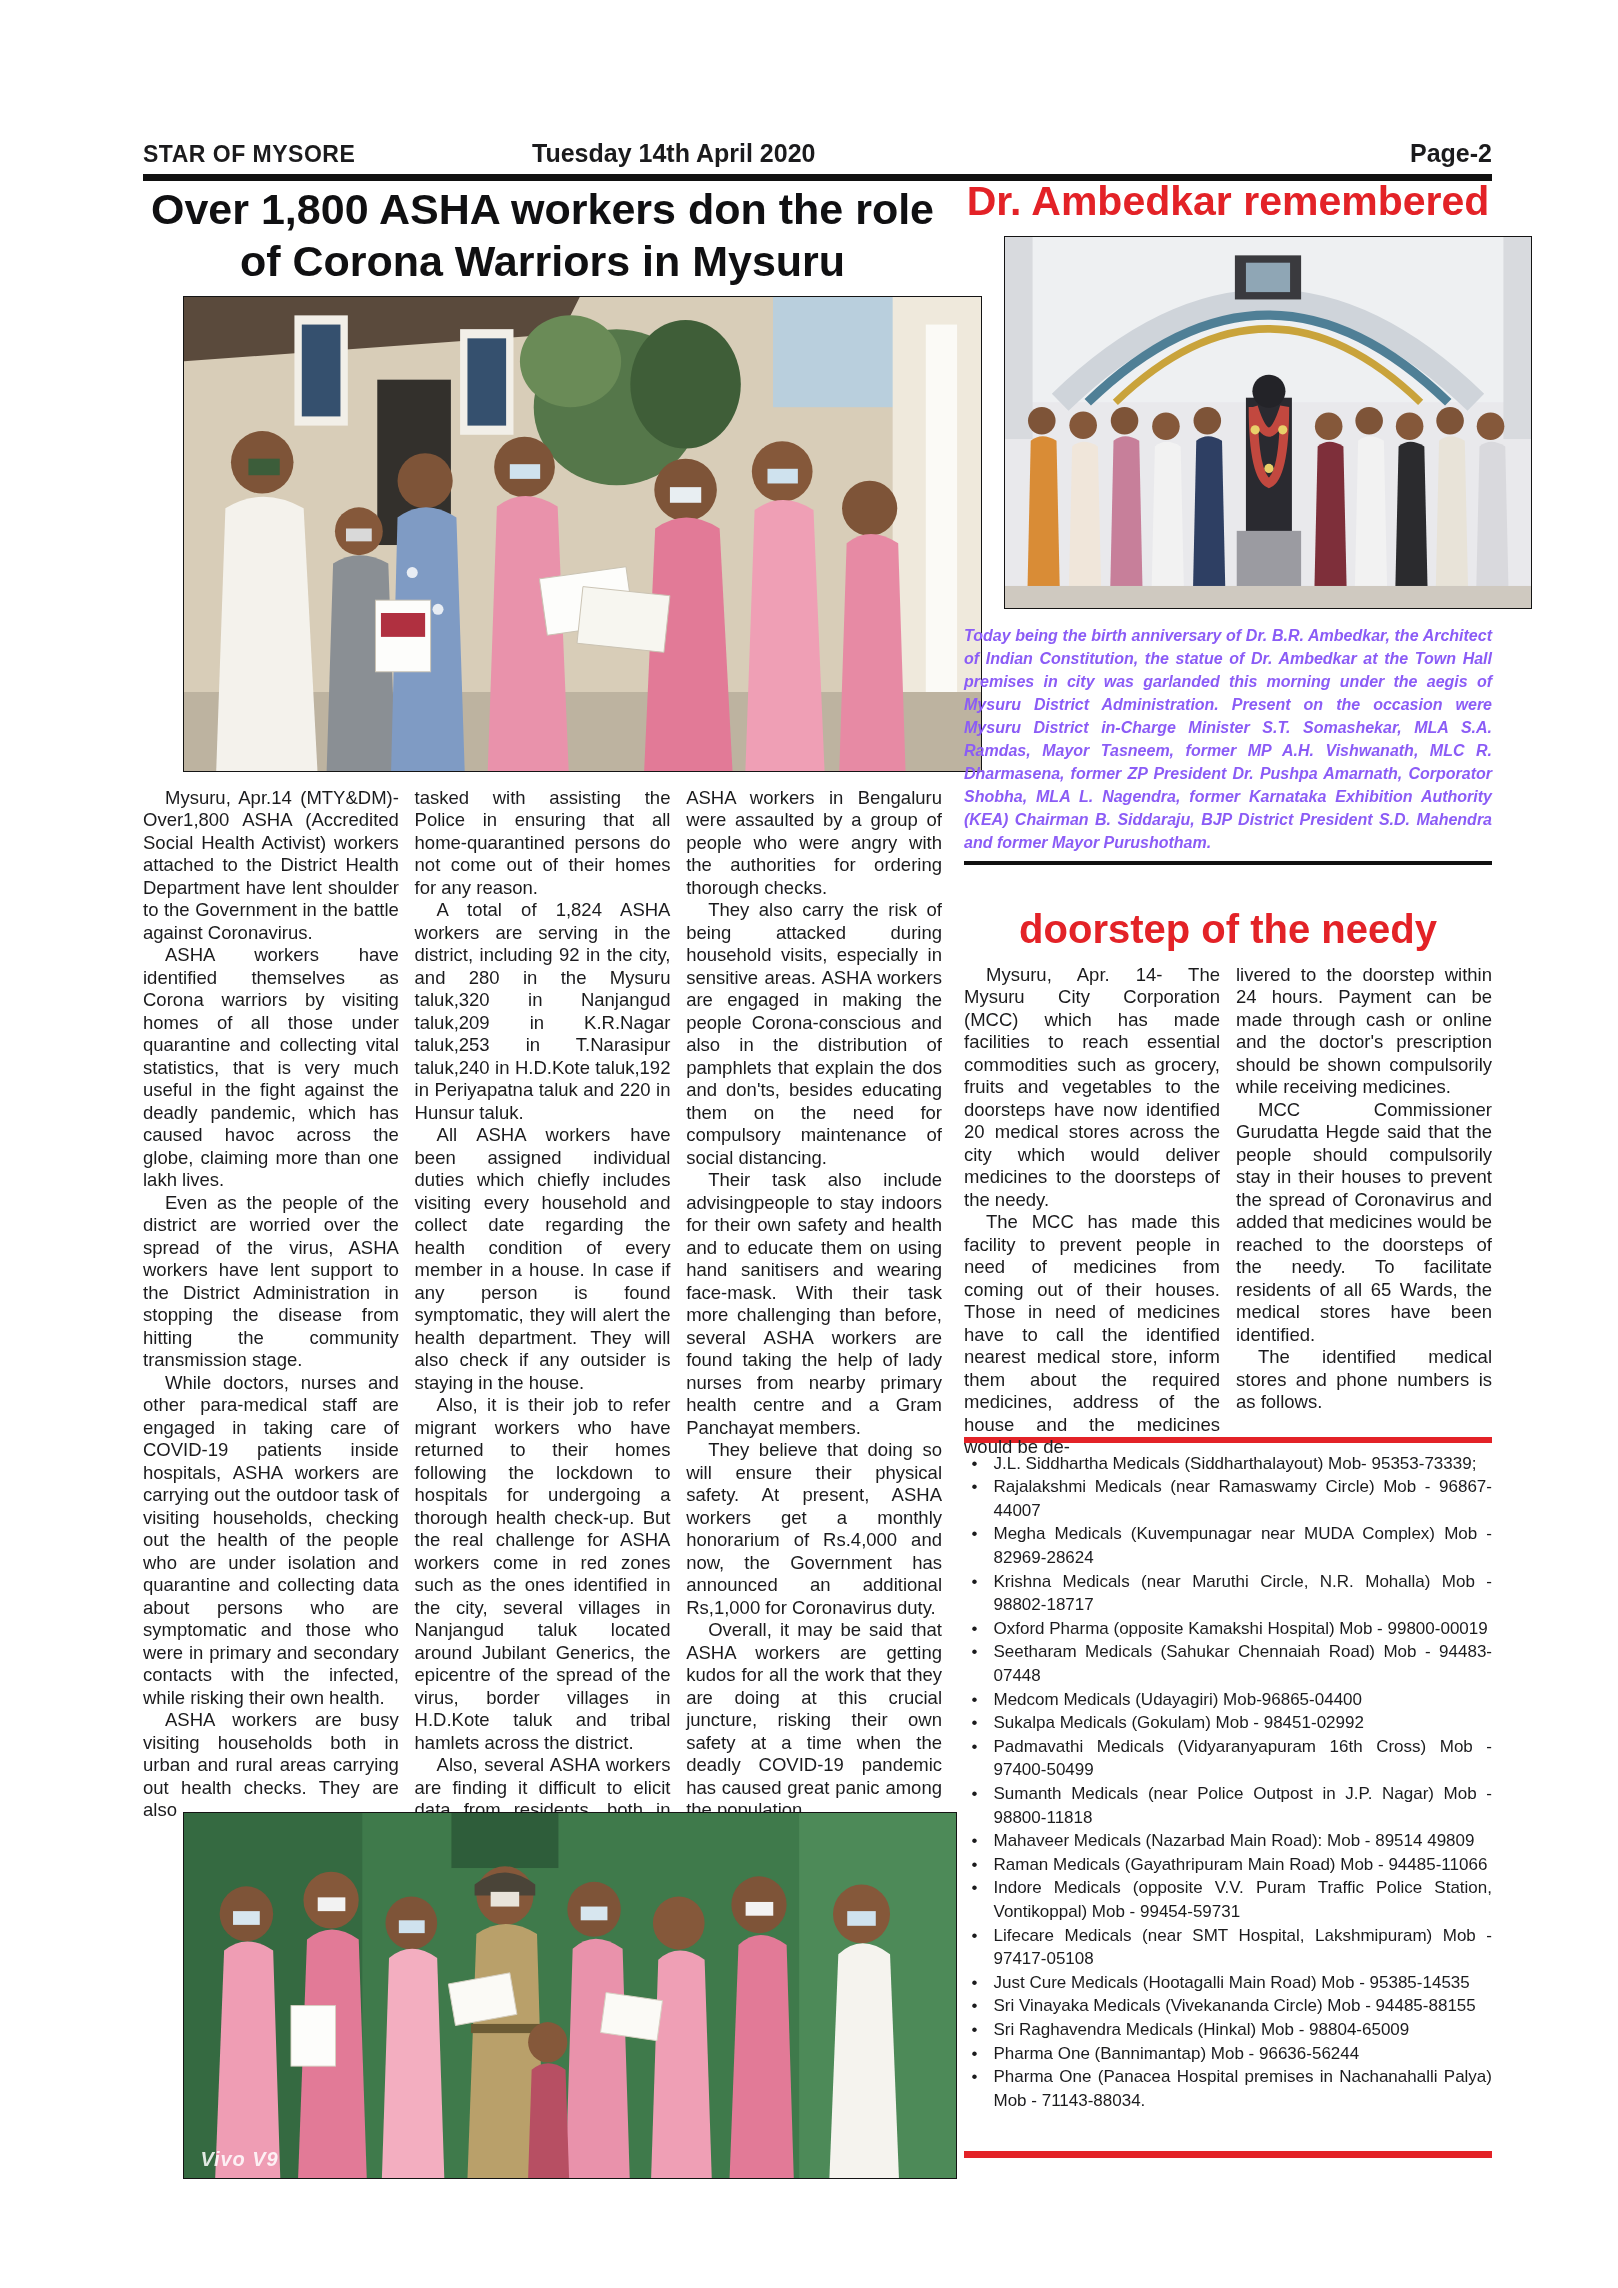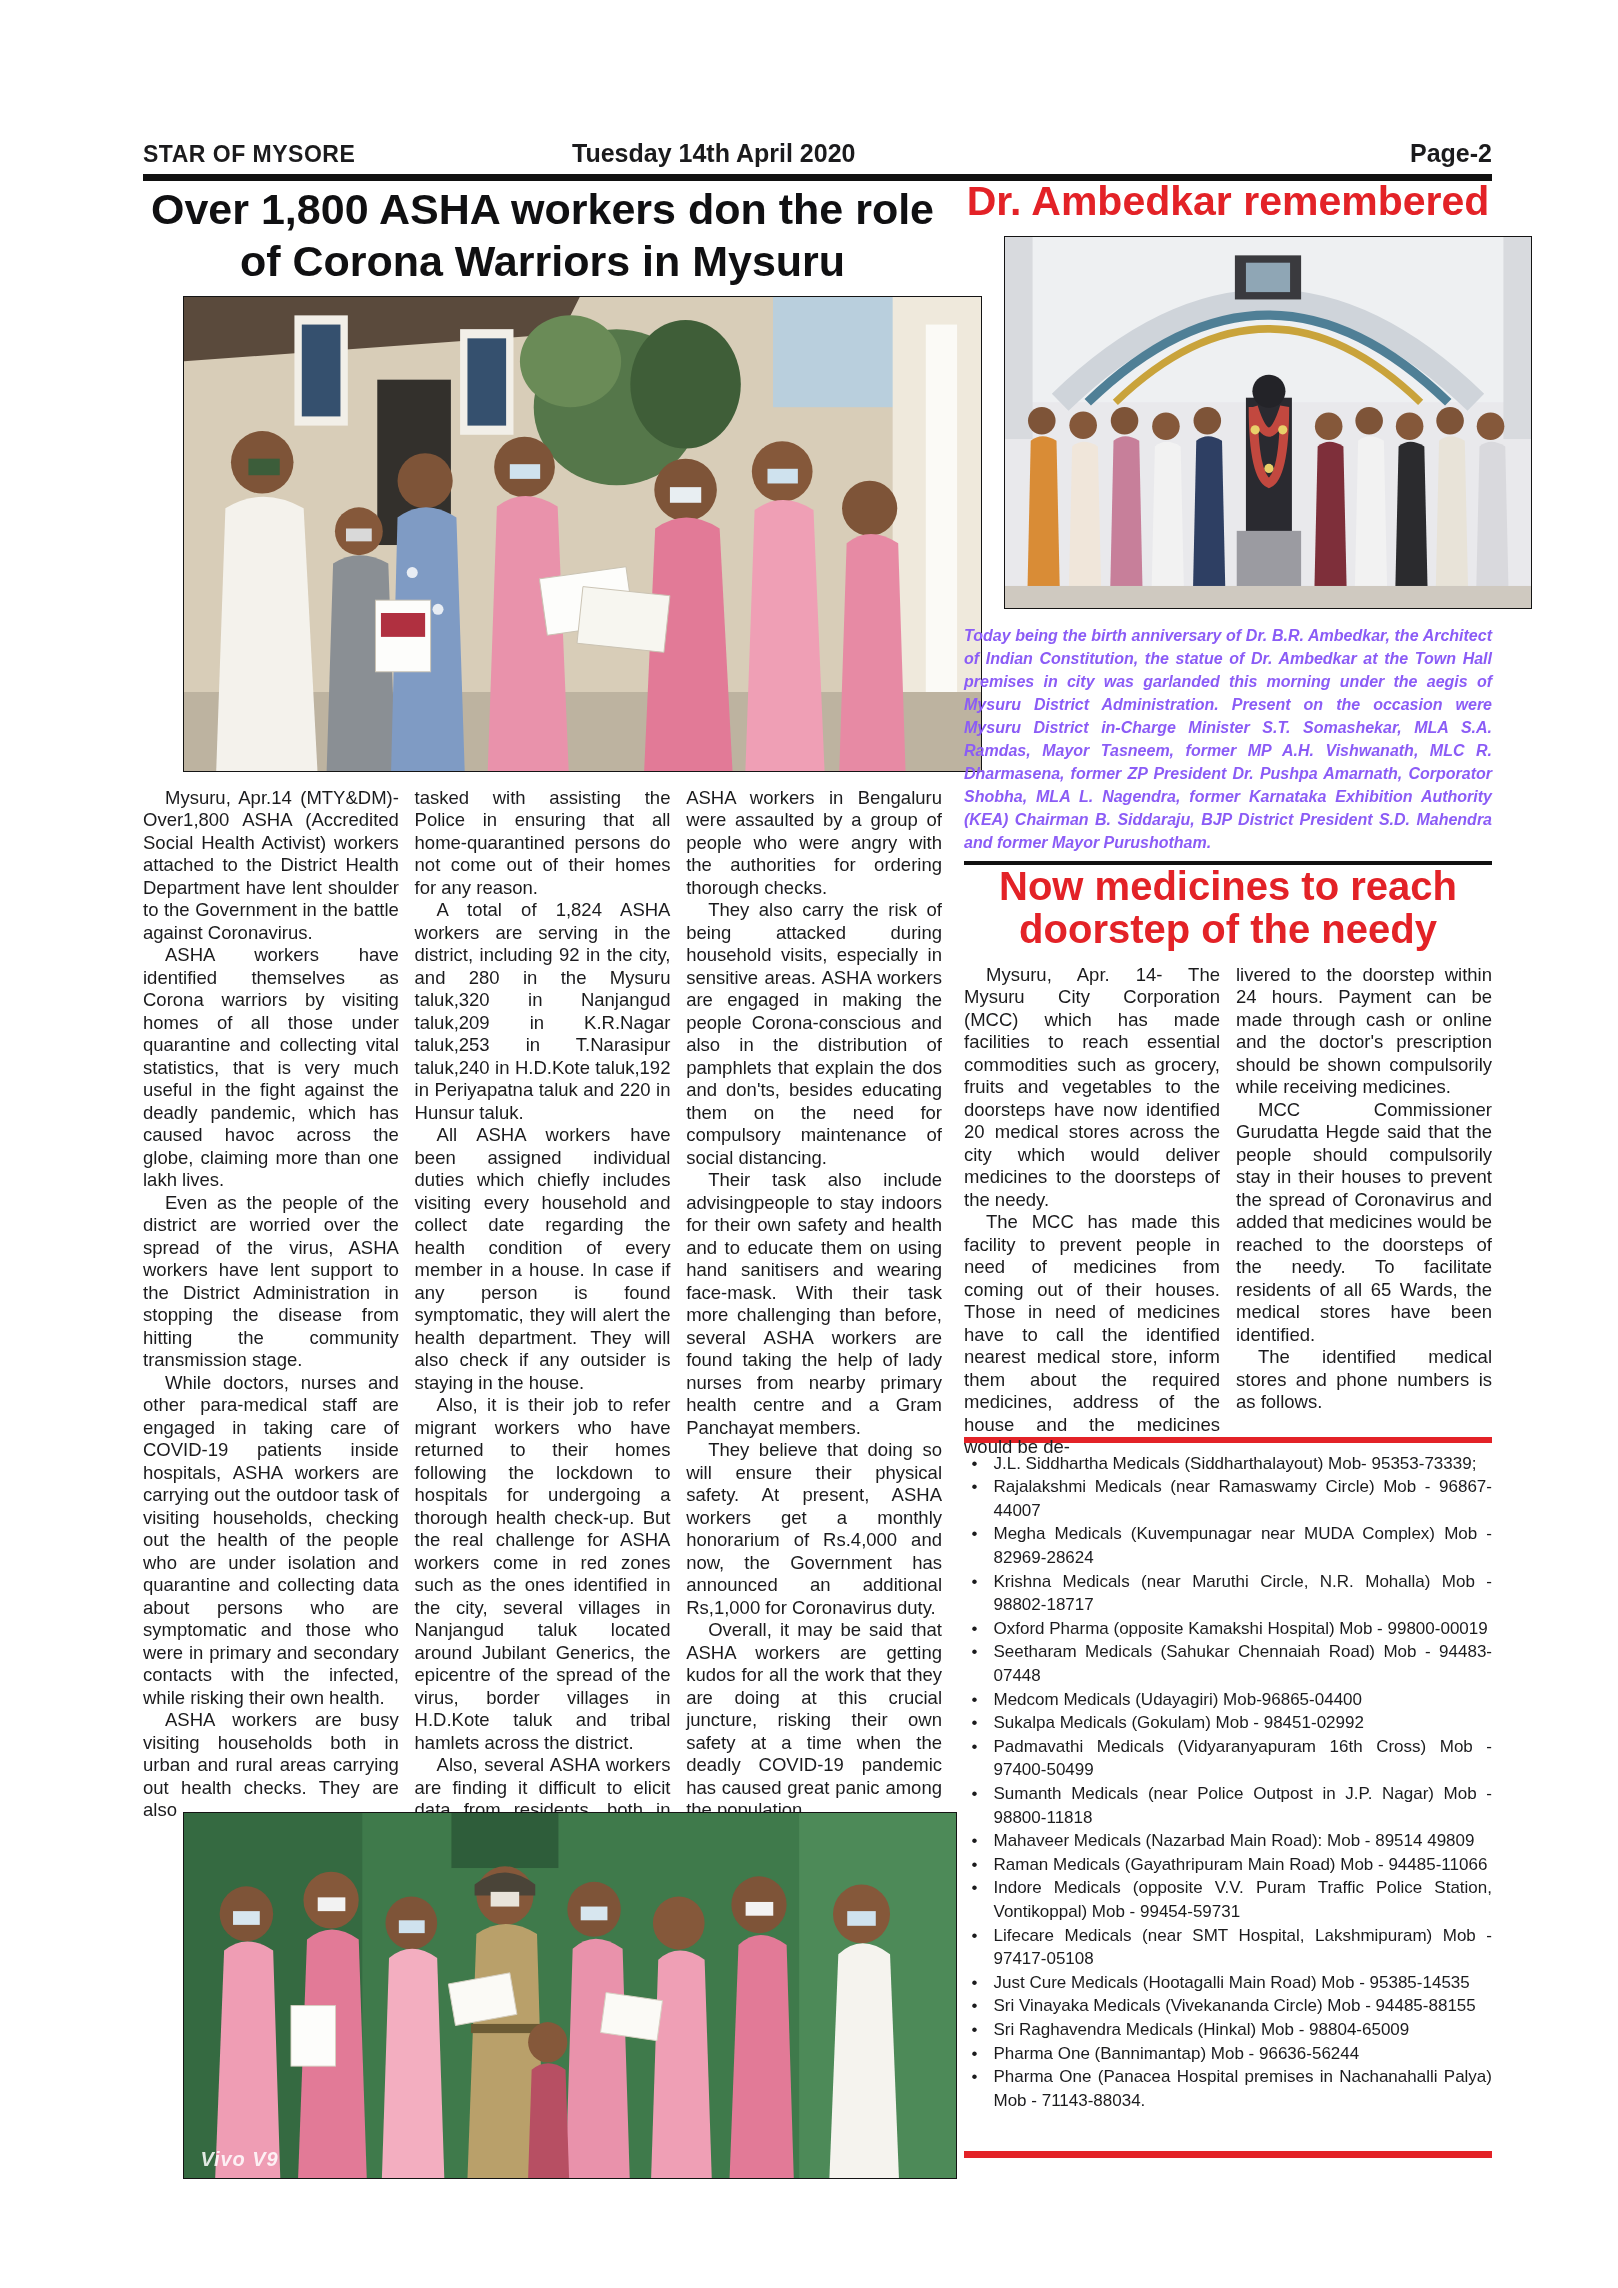--- a/index.html
+++ b/index.html
@@ -2,21 +2,21 @@
 <html style="font-size:14.8px"><head>
 <meta charset="utf-8">
 <style>
   html,body{margin:0;padding:0;background:#ffffff;}
   body{width:1619px;height:2289px;position:relative;font-family:"Liberation Sans",sans-serif;color:#1b1b1d;}
   .page{position:absolute;inset:0;background:#fff;}
 
   
   .masthead{position:absolute;left:143px;top:137px;width:1349px;height:31px;}
   .masthead .paper{position:absolute;left:0;bottom:0;font-size:23px;font-weight:bold;letter-spacing:0.5px;}
-  .masthead .date{position:absolute;left:389px;bottom:0;font-size:25px;font-weight:bold;margin-left:40px;}
+  .masthead .date{position:absolute;left:389px;bottom:0;font-size:25px;font-weight:bold;}
   .masthead .pageno{position:absolute;right:0;bottom:0;font-size:25px;font-weight:bold;}
   .masthead-rule{position:absolute;left:143px;top:174px;width:1349px;height:7.4px;background:#111;}
 
   
   .photo{border:1.8px solid #141414;box-sizing:border-box;overflow:hidden;position:relative;background:#cfc5b2;}
   .photo svg{display:block;width:100%;height:100%;}
   .cols{display:flex;}
   .col{text-align:justify;font-size:18.5px;line-height:22.5px;}
   .col p{margin:0;text-indent:22px;}
   .col.continues p:first-child{text-indent:0;}
@@ -253,21 +253,21 @@
             <circle cx="287" cy="252" r="5" fill="#e8d06a"></circle>
           <rect x="252" y="320" width="70" height="84" fill="#9b9ba1"></rect>
         </g>
         <rect x="0" y="380" width="572" height="24" fill="#cfc9c0"></rect>
       </svg>
     </figure>
 
     <p class="caption">Today being the birth anniversary of Dr. B.R. Ambedkar, the Architect of Indian Constitution, the statue of Dr. Ambedkar at the Town Hall premises in city was garlanded this morning under the aegis of Mysuru District Administration. Present on the occasion were Mysuru District in-Charge Minister S.T. Somashekar, MLA S.A. Ramdas, Mayor Tasneem, former MP A.H. Vishwanath, MLC R. Dharmasena, former ZP President Dr. Pushpa Amarnath, Corporator Shobha, MLA L. Nagendra, former Karnataka Exhibition Authority (KEA) Chairman B. Siddaraju, BJP District President S.D. Mahendra and former Mayor Purushotham.</p>
     <div class="caption-rule"></div>
 
-    <h2 class="red medicines-headline"><span>Now medicines to reach</span><br>
+    <h2 class="red medicines-headline"><br>
     <span>doorstep of the needy</span></h2>
 
     <div class="cols med-cols">
       <div class="col">
           <p>Mysuru, Apr. 14- The Mysuru City Corporation (MCC) which has made facilities to reach essential commodities such as grocery, fruits and vegetables to the doorsteps have now identified 20 medical stores across the city which would deliver medicines to the doorsteps of the needy.</p>
           <p>The MCC has made this facility to prevent people in need of medicines from coming out of their houses. Those in need of medicines have to call the identified nearest medical store, inform them about the required medicines, address of the house and the medicines would be de-</p>
         </div>
       <div class="col continues">
           <p>livered to the doorstep within 24 hours. Payment can be made through cash or online and the doctor's prescription should be shown compulsorily while receiving medicines.</p>
           <p>MCC Commissioner Gurudatta Hegde said that the people should compulsorily stay in their houses to prevent the spread of Coronavirus and added that medicines would be reached to the doorsteps of the needy. To facilitate residents of all 65 Wards, the medical stores have been identified.</p>

